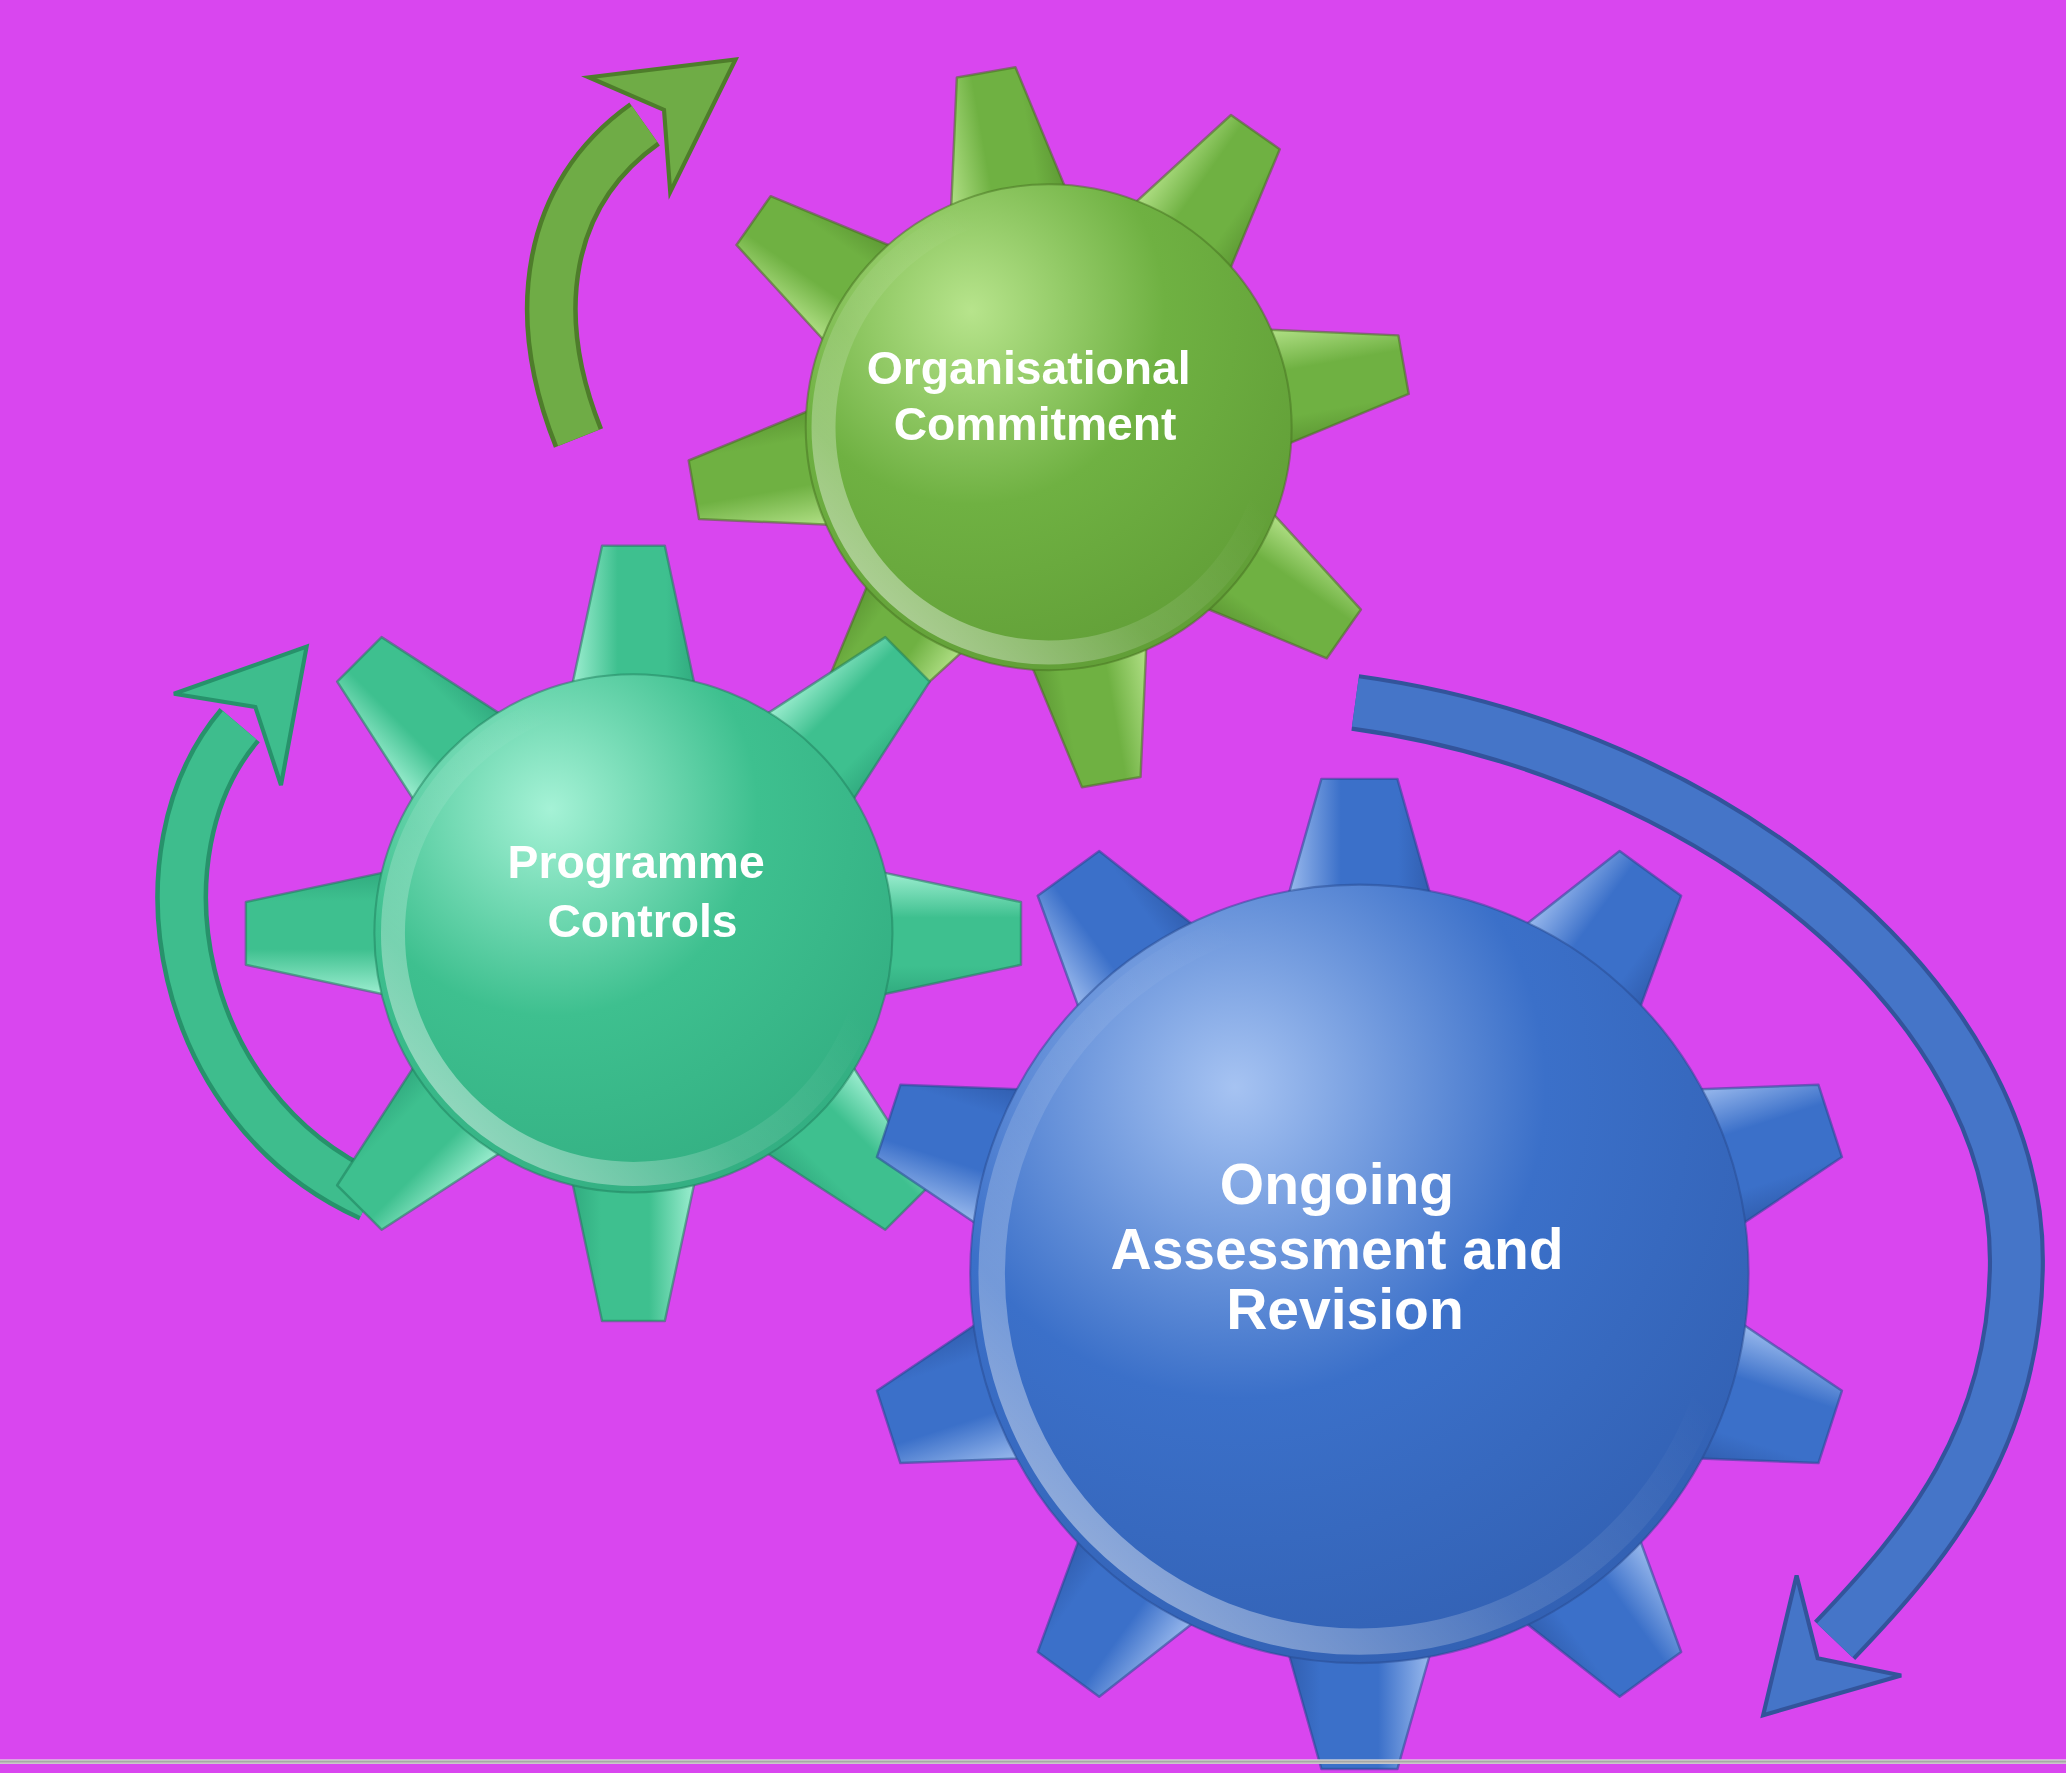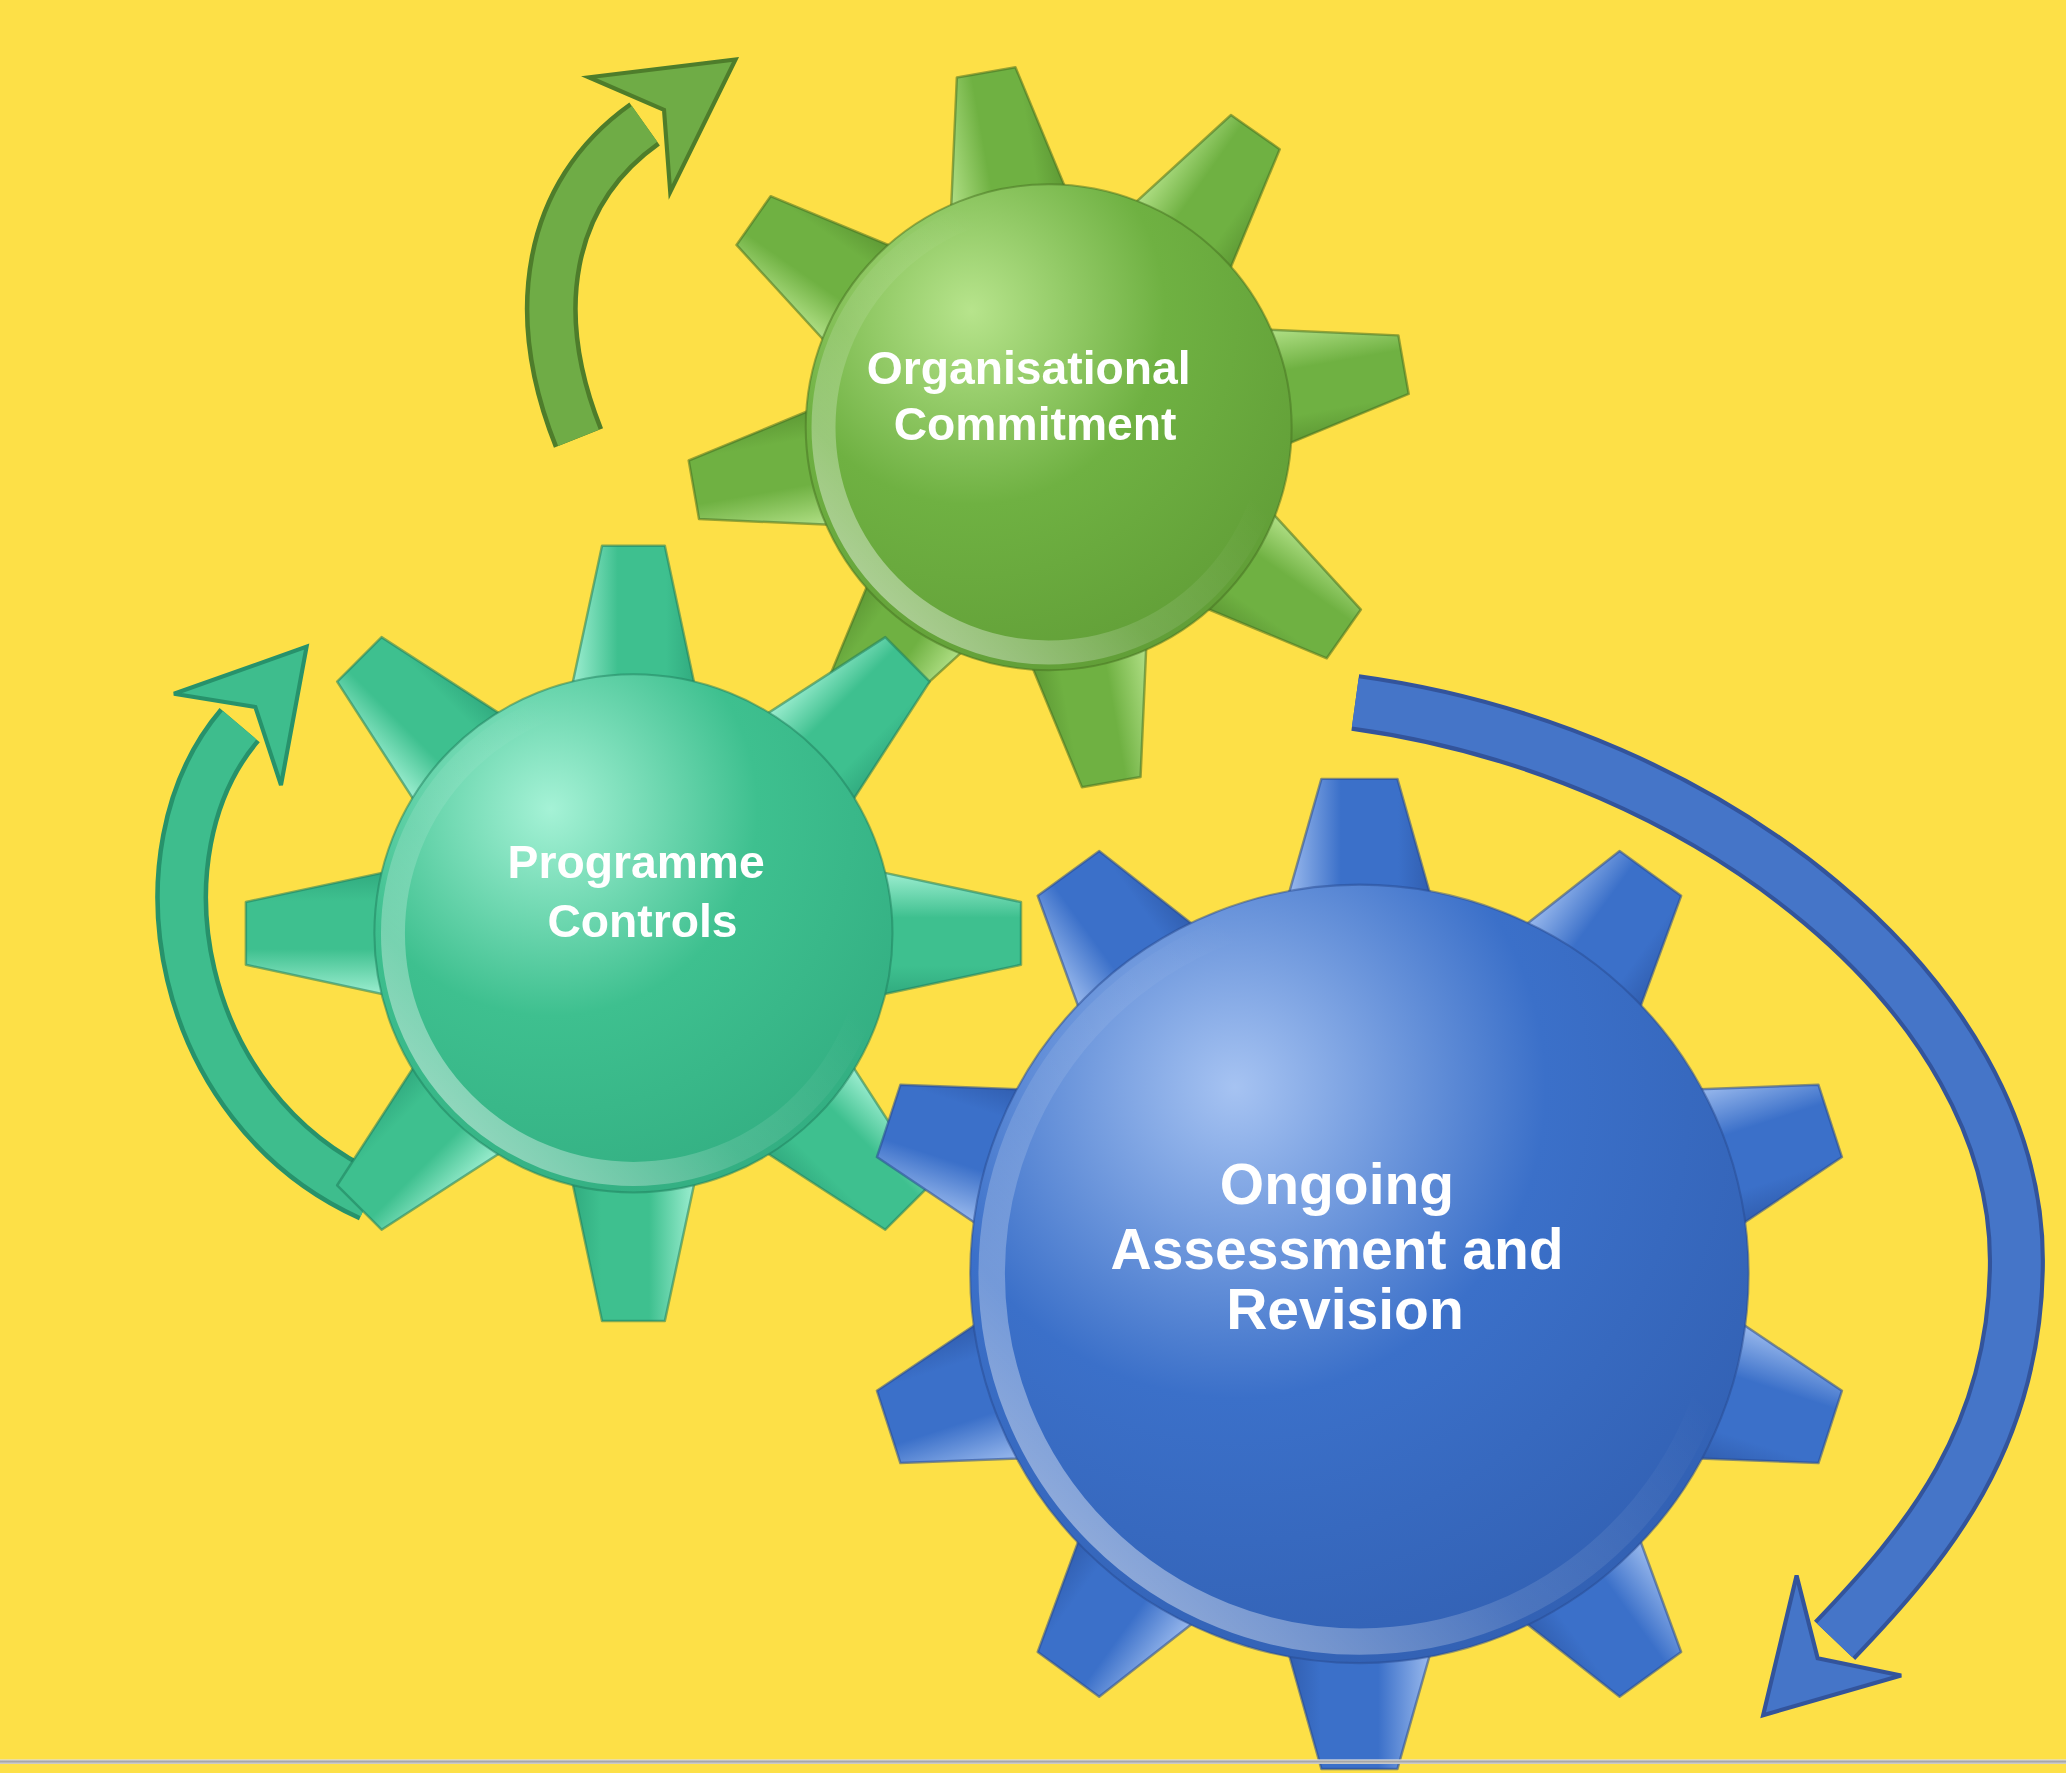--- a/index.html
+++ b/index.html
@@ -1,16 +1,16 @@
 <!DOCTYPE html>
 <html style="font-size:6.6px"><head>
 <meta charset="utf-8">
 <style>
   html,body{margin:0;padding:0;background:#ffffff;}
-  .stage{width:100vw;max-width:100%;background:#fde047;}
+  .stage{width:100vw;max-width:100%;background:#d946ef;}
   svg{display:block;width:100%;height:auto;}
   .gear-label{font-family:"Liberation Sans","DejaVu Sans",sans-serif;font-weight:bold;text-anchor:middle;}
   .lbl-sm{font-size:112px;}
   .lbl-lg{font-size:138px;}
   .band{fill:none;stroke-linecap:butt;}
 </style>
 </head>
 <body>
 
 <div class="stage">

